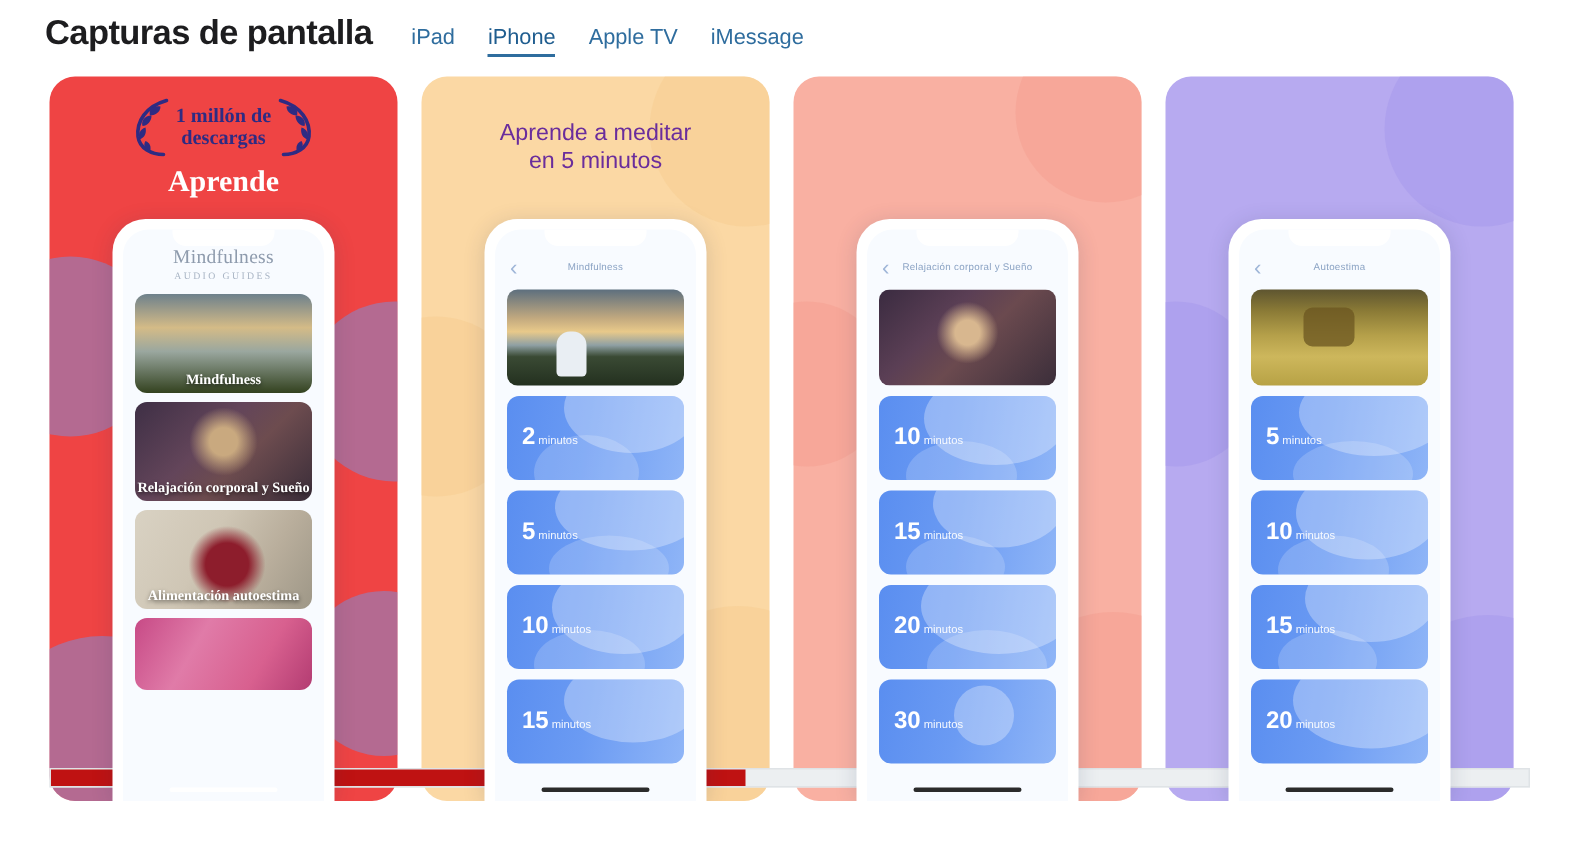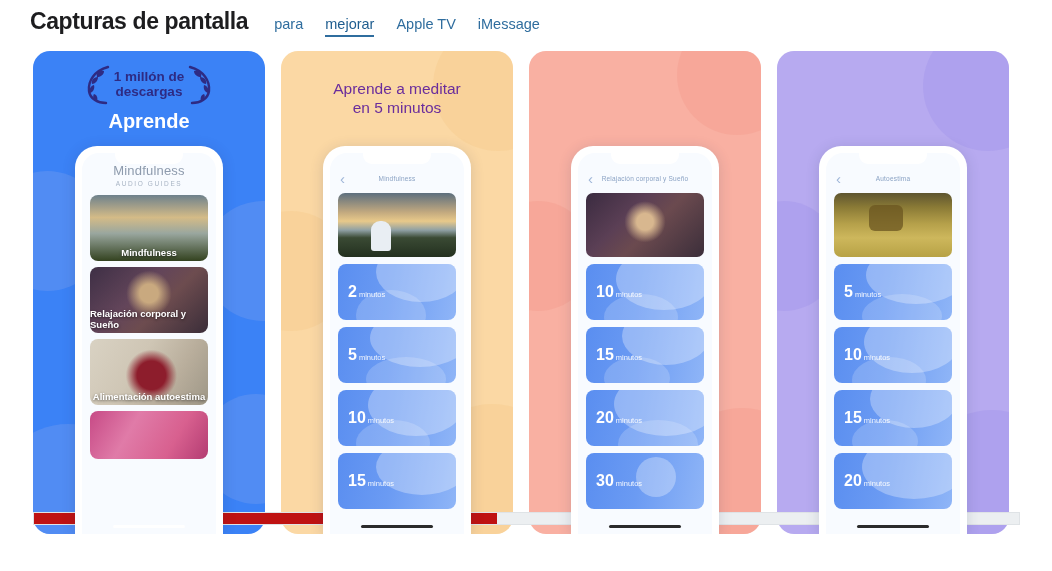--- a/index.html
+++ b/index.html
@@ -77,21 +77,21 @@
     z-index: 3;
     text-align: center;
     padding: 0 14px;
     font-size: 15.5px;
     font-weight: normal;
     line-height: 1.25;
     white-space: pre-line;
   }
 
   
-  .card-1 { background: #3b82f6; }
+  .card-1 { background: #ef4444; font-family: Liberation Serif, serif; }
   .card-1 .blob { background: #6d9af0; }
   .card-2 { background: #fbd8a4; }
   .card-2 .blob { background: #f7cd8d; }
   .card-3 { background: #f9b0a2; }
   .card-3 .blob { background: #f59d8e; }
   .card-4 { background: #b7aaf0; }
   .card-4 .blob { background: #a596ea; }
 
   
   .badge-wrap {
@@ -259,22 +259,22 @@
     width: 47%;
     background: #bf1212;
   }
 </style>
 </head>
 <body>
 
 <div class="header">
   <div class="page-title">Capturas de pantalla</div>
   <div class="tabs">
-    <div class="tab">para</div>
-    <div class="tab active">mejorar</div>
+    <div class="tab">iPad</div>
+    <div class="tab active">iPhone</div>
     <div class="tab">Apple TV</div>
     <div class="tab">iMessage</div>
   </div>
 </div>
 
 <div class="gallery">
   <div class="cards">
 
     <div class="card card-1">
       <div class="blob" style="width:120px;height:120px;left:-46px;top:120px;"></div>

